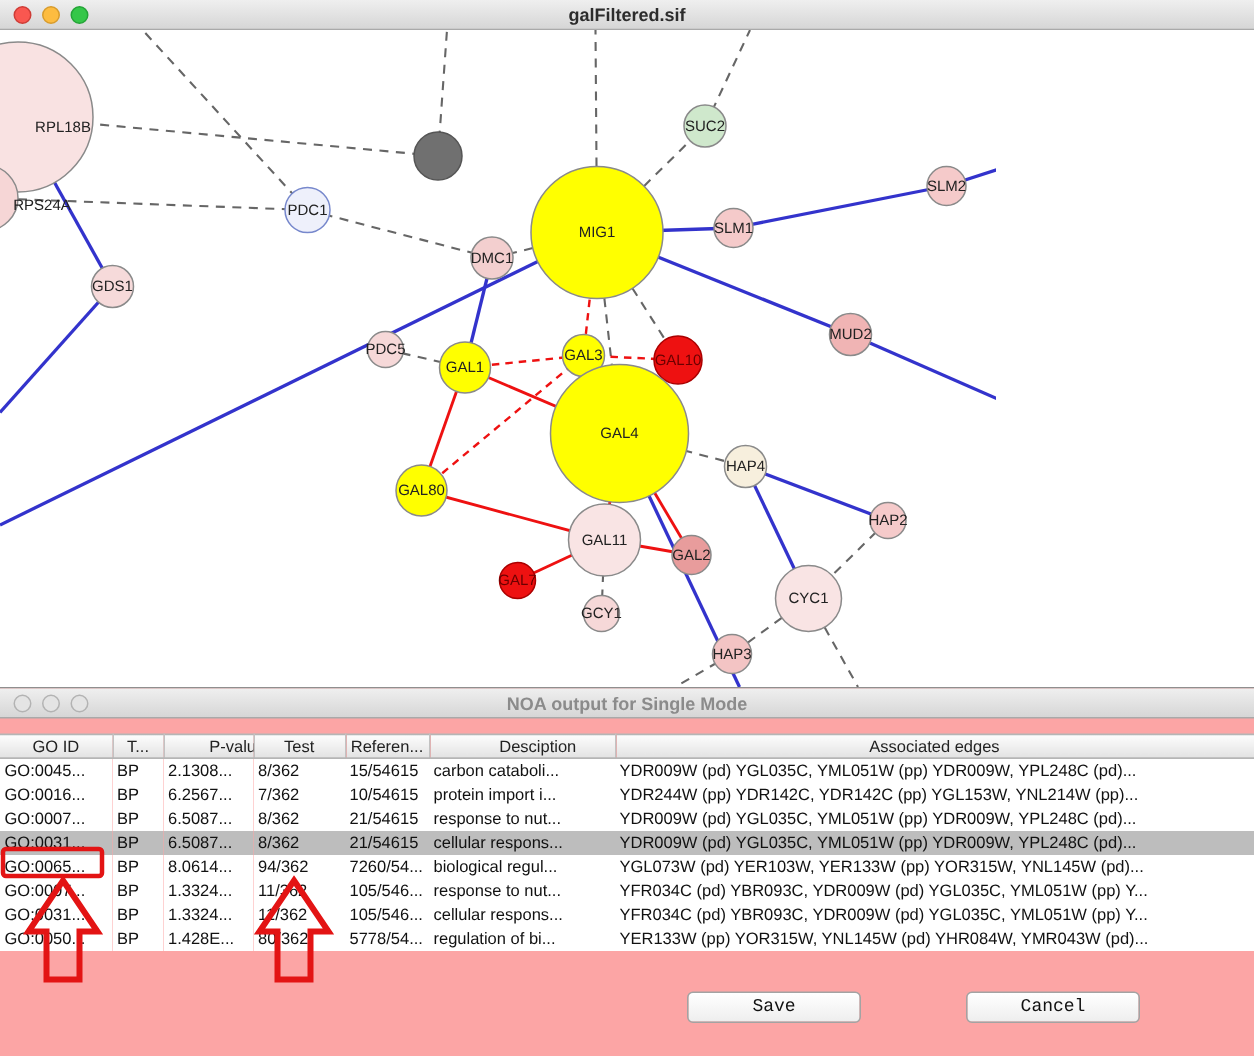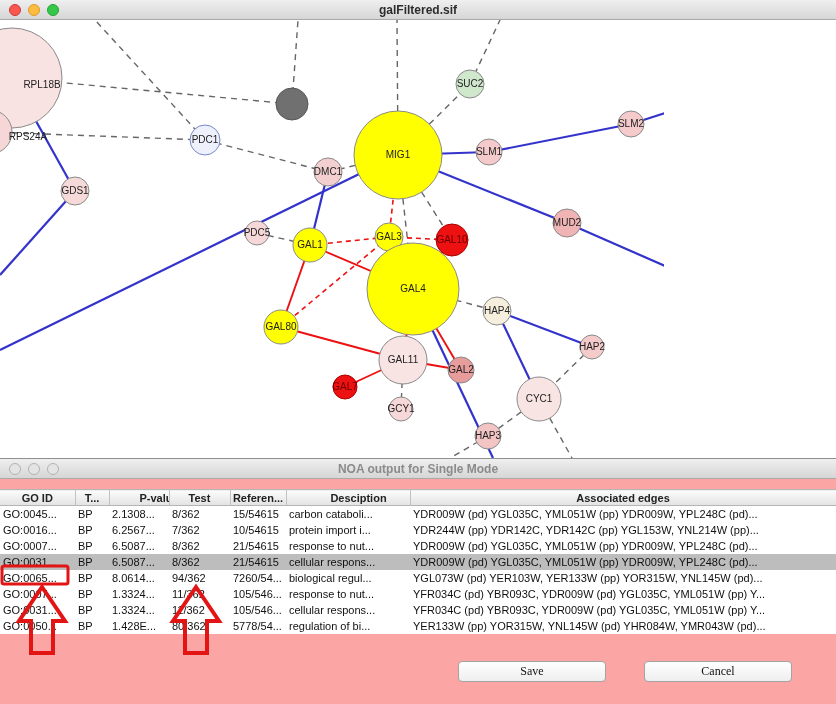--- a/index.html
+++ b/index.html
@@ -32,36 +32,36 @@
     position:absolute; left:0; top:20px; width:664px; height:438px;
     background:#ffffff; overflow:hidden;
   }
   .window-bottom {
     position:absolute; left:0; top:458px; width:836px; height:246px;
     background:#fca5a5; border-top:1px solid #8f8f8f;
   }
   .noa-table-wrap { position:absolute; left:0; top:30px; width:836px; }
   table.noa { width:836px; table-layout:fixed; border-collapse:collapse; }
   table.noa th {
-    height:16px; font-size:11px; font-weight:700; color:#222;
+    height:16px; font-size:11px; font-weight:400; color:#222;
     background:linear-gradient(#fcfcfc,#e2e2e2);
     border-top:1px solid #b5b5b5; border-bottom:1px solid #b5b5b5;
     border-right:1px solid #c2c2c2;
     white-space:nowrap; overflow:hidden; text-align:center; padding:0 2px;
   }
   table.noa td {
     height:16px; font-size:11px; color:#111; background:#fff;
     white-space:nowrap; overflow:hidden; padding:0 3px; text-align:left;
   }
   table.noa tr.selected td { background:#bdbdbd; }
   .mac-btn {
-    position:absolute; height:21px; width:148px;
+    position:absolute; height:21px; width:116px;
     background:linear-gradient(#ffffff,#eeeeee);
     border:1px solid #a3a3a3; border-radius:4px;
-    font-size:12px; font-family:Liberation Serif, serif;
+    font-size:12px; font-family:Liberation Mono, monospace;
     color:#111; text-align:center; line-height:19px; cursor:pointer;
   }
   .btn-save { left:458px; top:202px; }
   .btn-cancel { left:644px; top:202px; }
   .annotation-overlay {
     position:absolute; left:0; top:0; width:836px; height:704px;
     pointer-events:none; z-index:20;
   }
 </style>
 </head>

